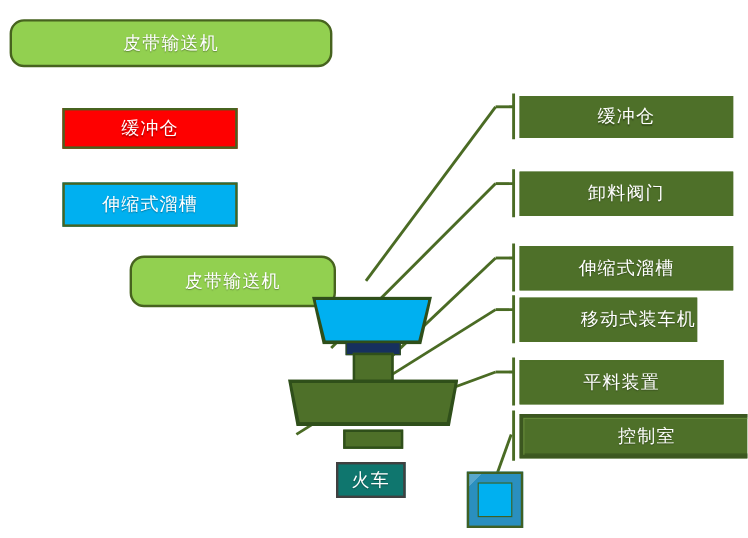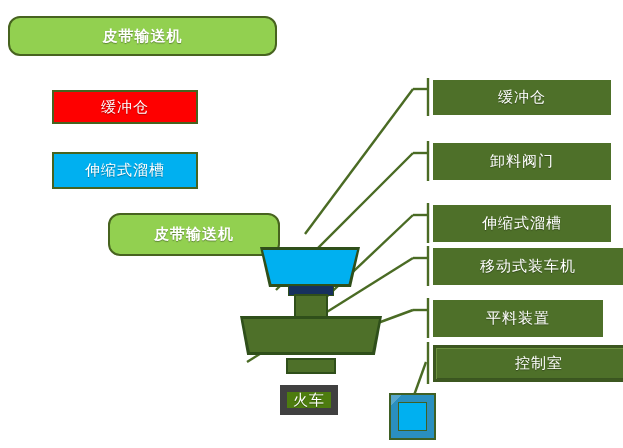--- a/index.html
+++ b/index.html
@@ -32,21 +32,20 @@
     letter-spacing:1px;
     white-space:nowrap;
     text-shadow:0 1px 1px rgba(0,0,0,.35);
   }
   
   .chip-round{
     border:2px solid #47631f;
     border-radius:12px;
     background:#92d050;
     color:#ffffff;
-    font-weight:bold;
   }
   .chip-red{
     border:2px solid #47631f;
     background:#fe0000;
     color:#ffffff;
   }
   .chip-cyan{
     border:2px solid #47631f;
     background:#00b0f0;
     color:#ffffff;
@@ -55,22 +54,22 @@
     border:1px solid #4e7029;
     background:#4e7029;
     color:#ffffff;
     font-size:15px;
   }
   .chip-olive.beveled{
     border:3px solid #3c5720;
     box-shadow:inset 1px 1px 0 #6a8f3e, inset -1px -1px 0 #3a5520;
   }
   .chip-train{
-    border:7px solid #404040;
-    background:#4d7c0f;
+    border:2px solid #404040;
+    background:#0f766e;
     color:#ffffff;
   }
   
   .shape{position:absolute;}
   .hopper-cyan{
     background:#00b0f0;
     clip-path:polygon(0% 0%, 100% 0%, 91% 100%, 9% 100%);
   }
   .hopper-cyan-ol{
     background:#2f4f1a;
@@ -178,21 +177,21 @@
   </div>
 
   <div class="node chip-olive" style="left:433px; top:205px; width:178px; height:37px;">
     <span>伸缩式溜槽</span>
   </div>
 
   <div class="node chip-olive" style="left:433px; top:143px; width:178px; height:37px;">
     <span>卸料阀门</span>
   </div>
 
-  <div class="node chip-olive" style="left:433px; top:248px; width:190px; height:37px;">
+  <div class="node chip-olive" style="left:433px; top:248px; width:148px; height:37px;justify-content:flex-end;">
     <span>移动式装车机</span>
   </div>
 
   <div class="node chip-olive" style="left:433px; top:300px; width:170px; height:37px;">
     <span>平料装置</span>
   </div>
 
   <div class="node chip-olive beveled" style="left:433px; top:345px; width:212px; height:37px;">
     <span>控制室</span>
   </div>

